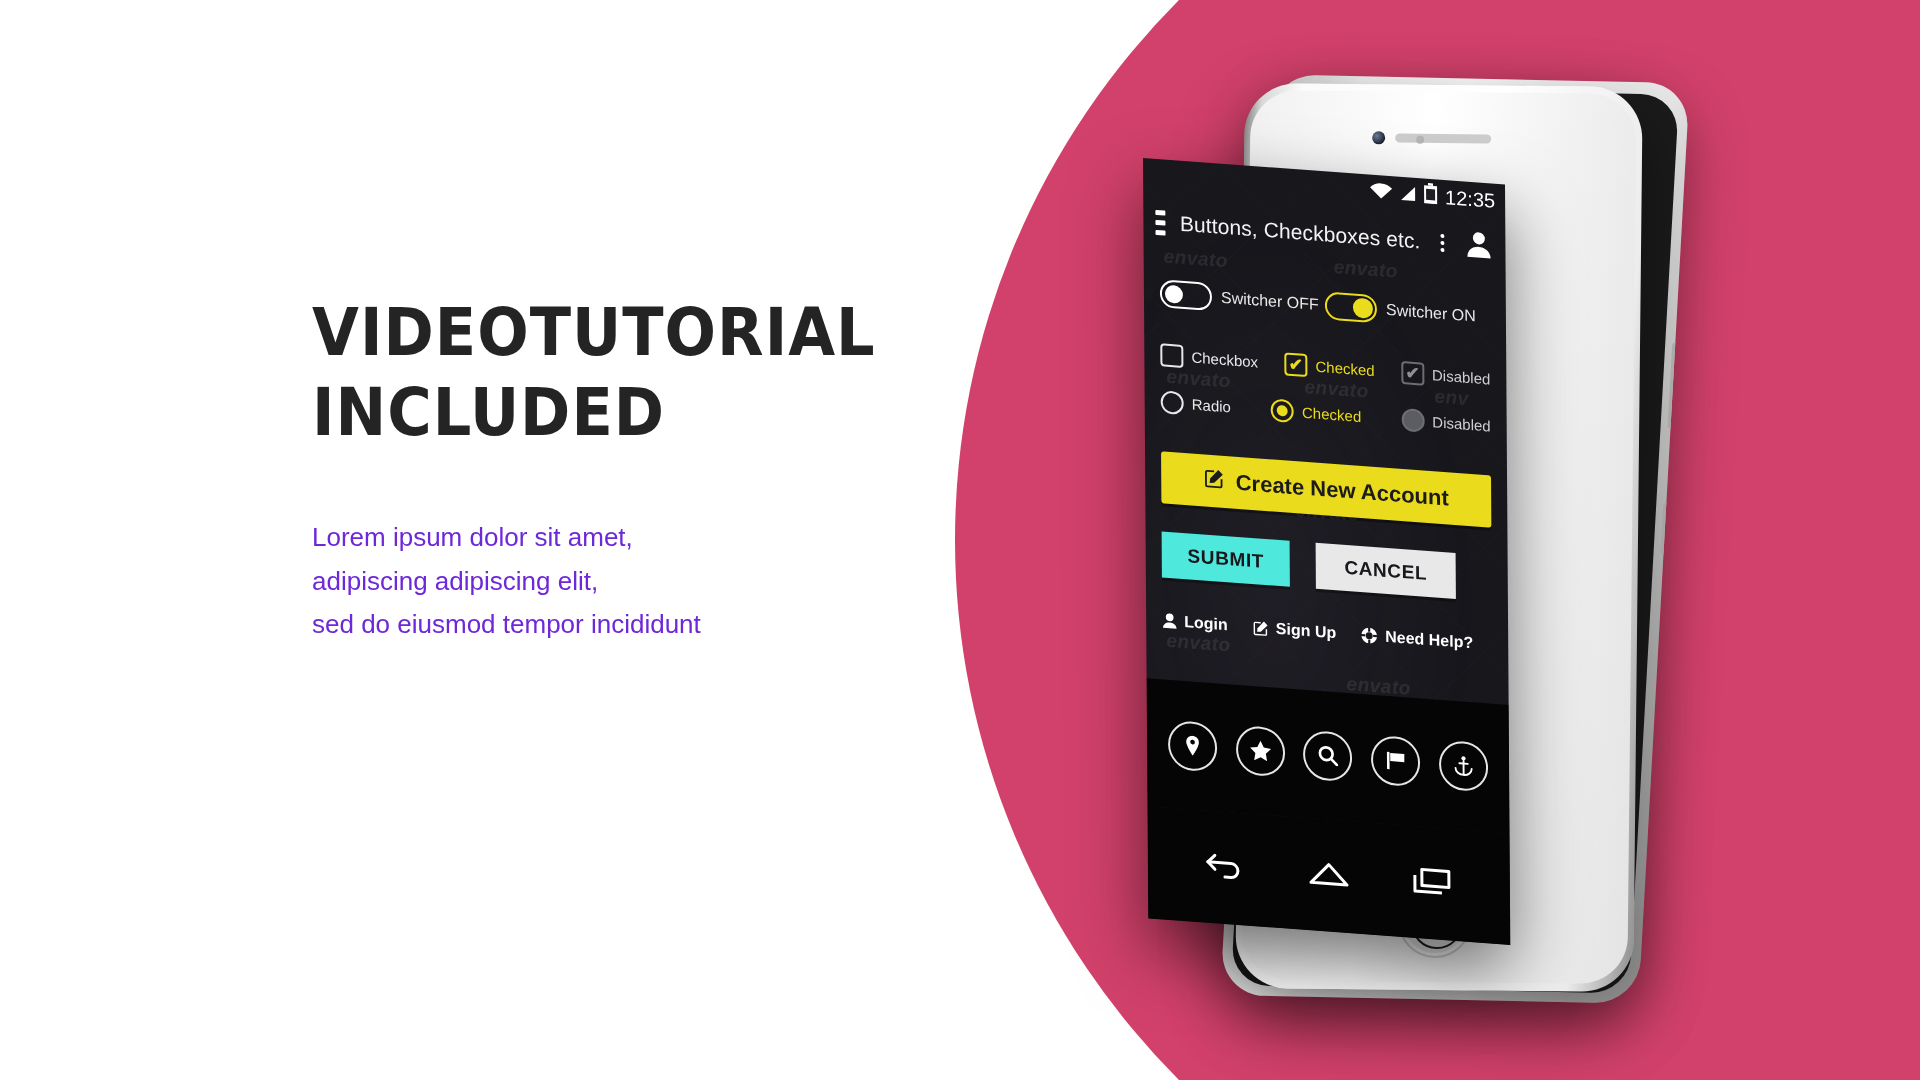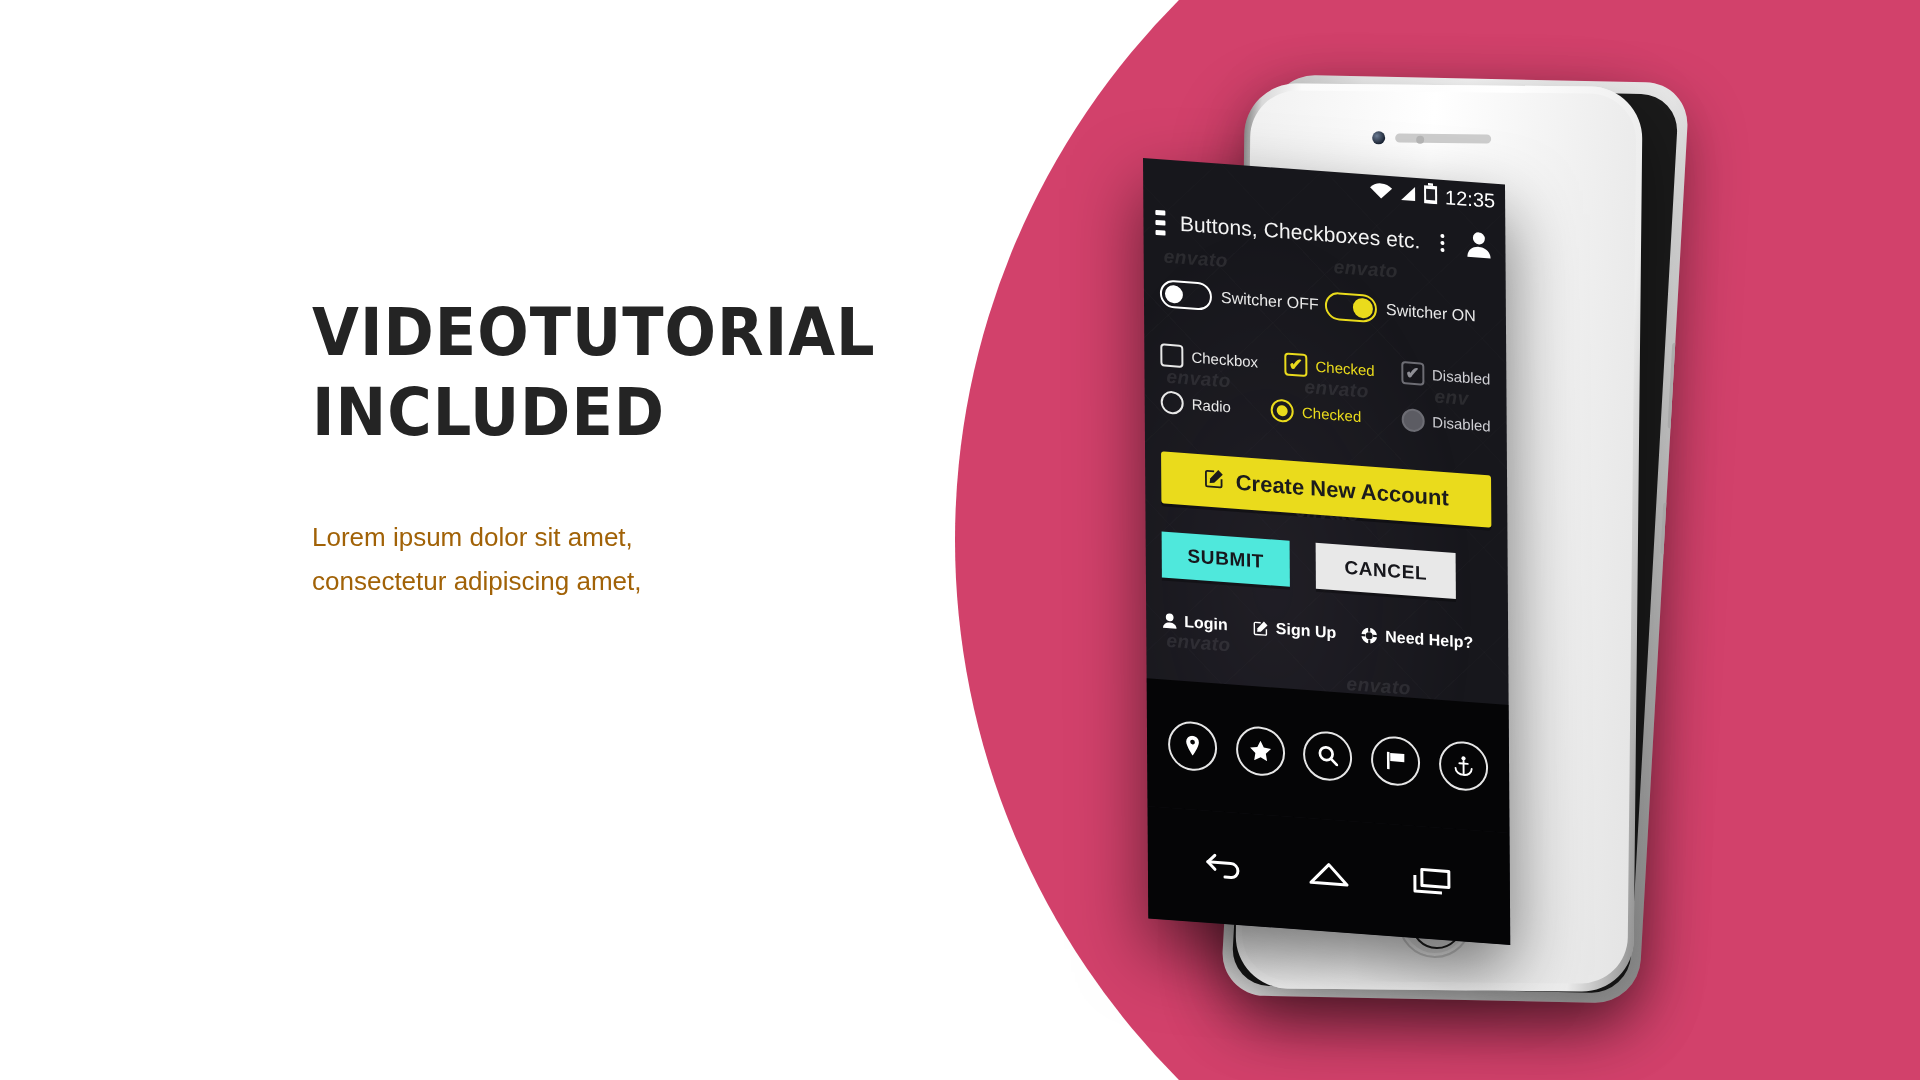--- a/index.html
+++ b/index.html
@@ -40,21 +40,21 @@
     transform:scaleX(1.02);
     transform-origin:left center;
   }
   #headline .ln{ display:block; }
   #headline .ln + .ln{ margin-top:14px; }
 
   #subcopy{
     margin-top:70px;
     font-size:26px;
     line-height:1.68;
-    color:#a16207;
+    color:#6d28d9;
     font-weight:400;
   }
   #subcopy .ln{ display:block; white-space:nowrap; }
 
   
   #phone-stage{
     position:absolute; left:0; top:0; width:1920px; height:1080px;
     z-index:3; pointer-events:none;
   }
   #phone-stage > *{ pointer-events:auto; }
@@ -297,21 +297,22 @@
 <div id="pink-blob"></div>
 <div id="pink-right-fill"></div>
 
 <div id="left-copy">
   <h1 id="headline">
     <span class="ln">VIDEOTUTORIAL</span>
     <span class="ln">INCLUDED</span>
   </h1>
   <p id="subcopy">
     <span class="ln">Lorem ipsum dolor sit amet,</span>
-    <span class="ln">consectetur adipiscing amet,</span>
+    <span class="ln">adipiscing adipiscing elit,</span>
+    <span class="ln">sed do eiusmod tempor incididunt</span>
   </p>
 </div>
 
 <div id="phone-stage">
 
   <div id="back-phone">
     <div id="back-phone-bezel"></div>
     <div id="back-screen">
       <div id="back-statusbar">
         <span>

